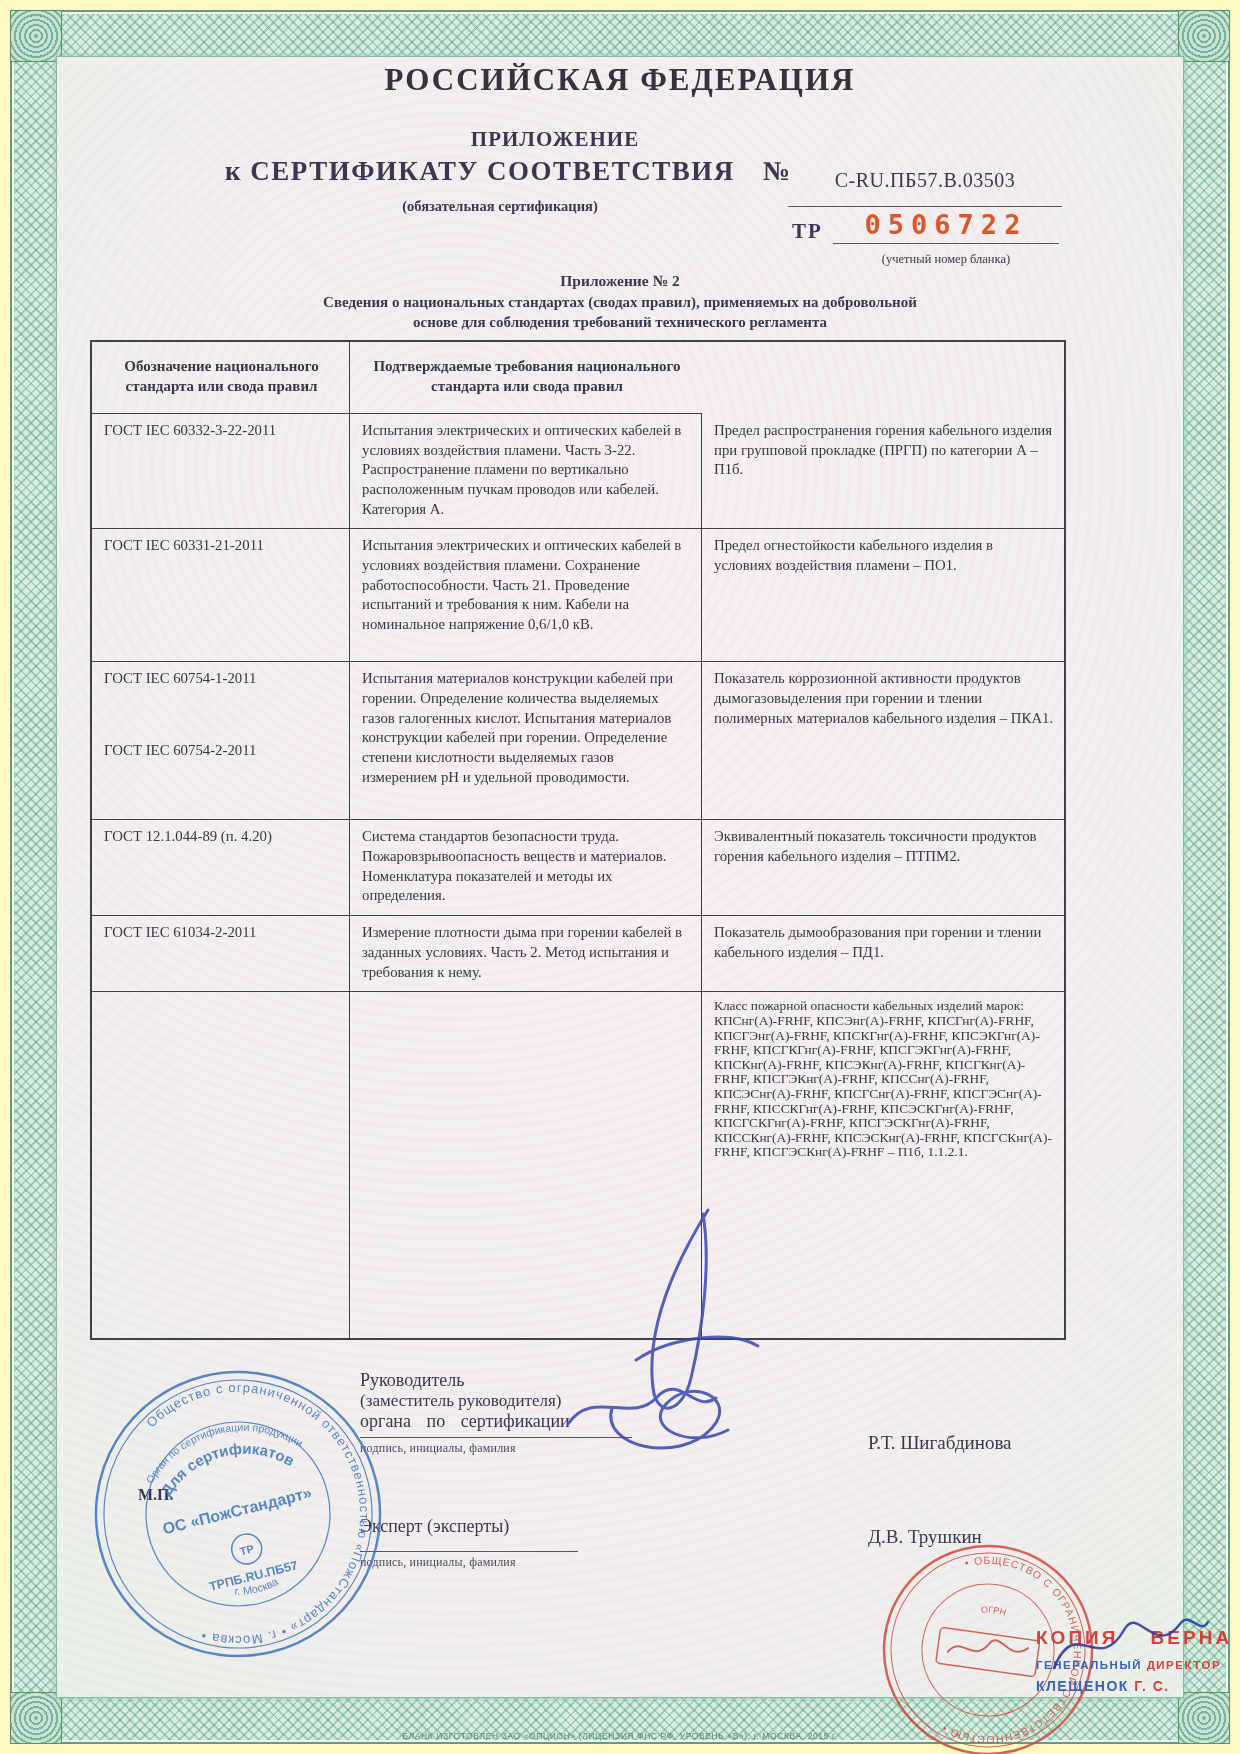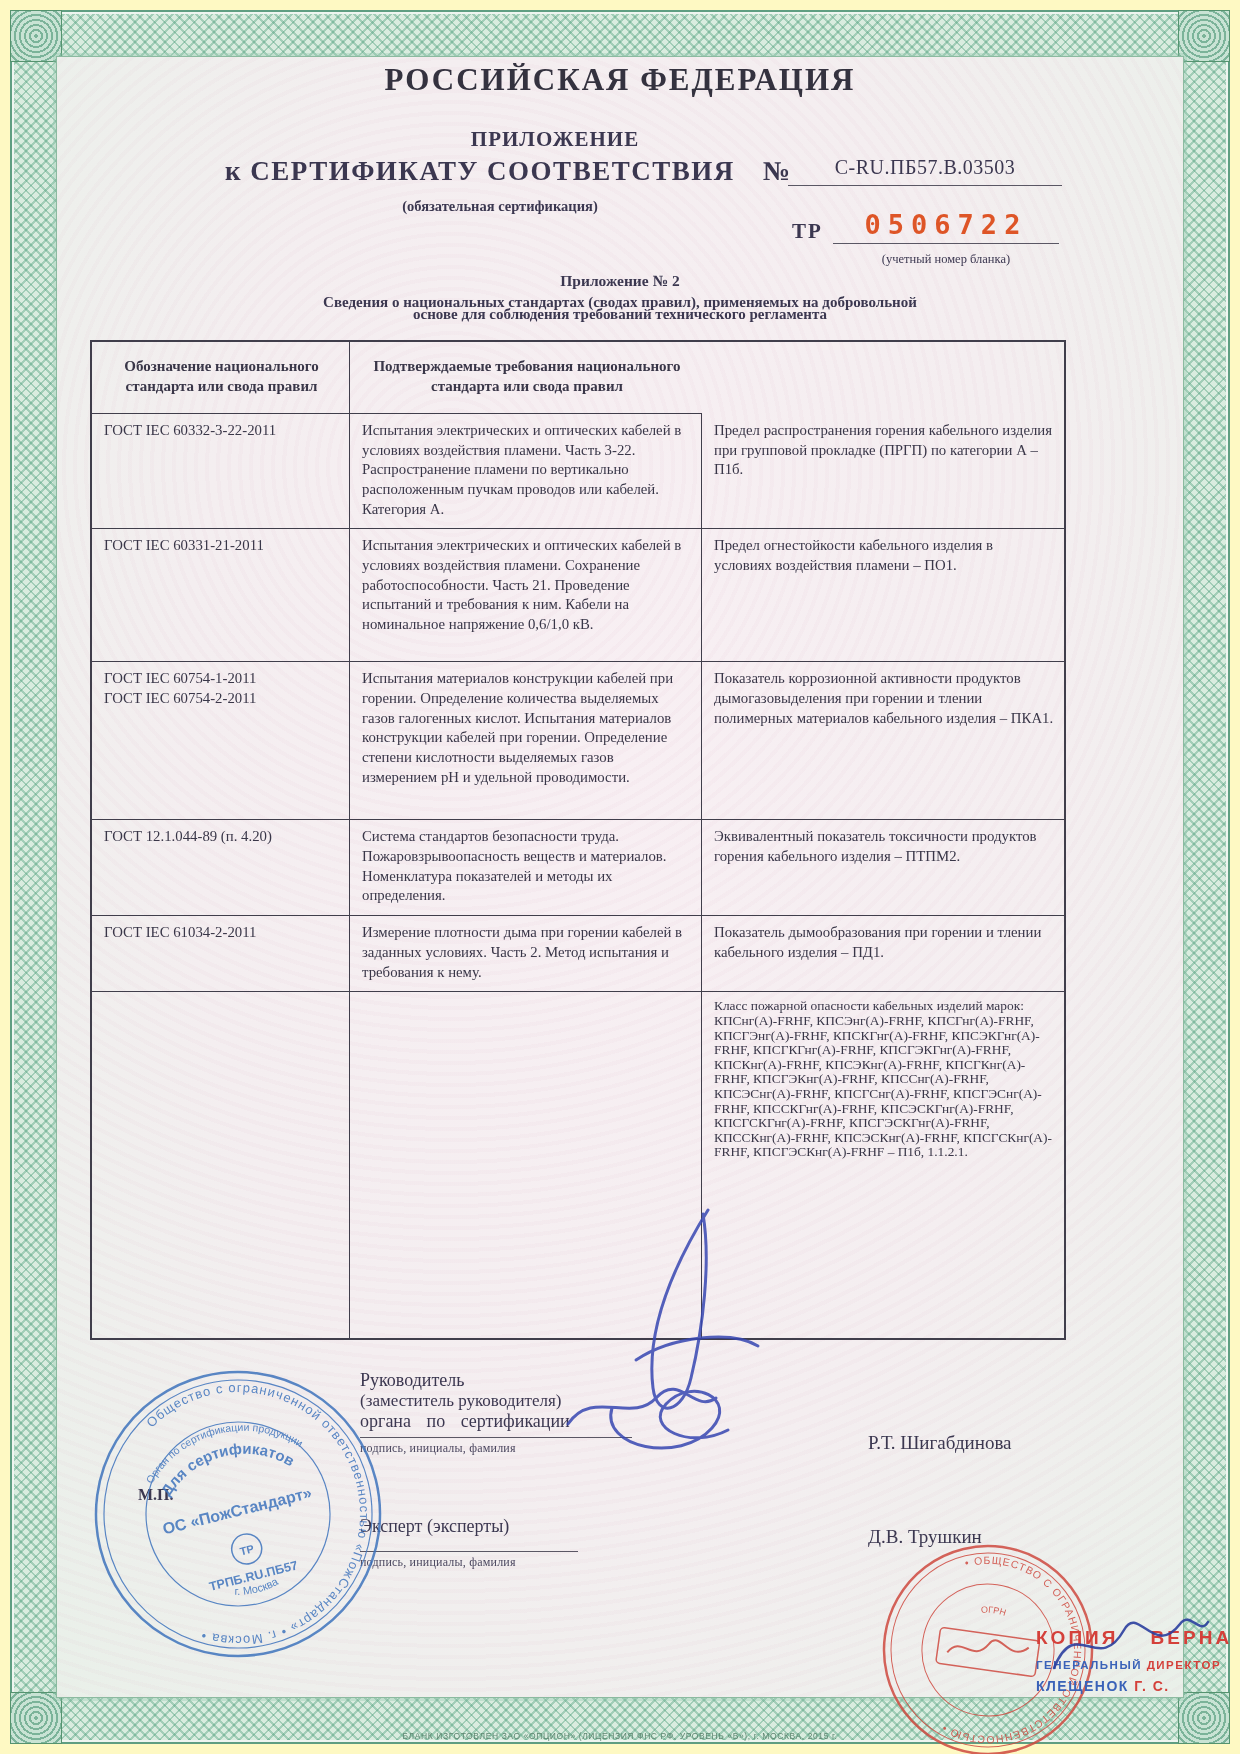--- a/index.html
+++ b/index.html
@@ -19,31 +19,31 @@
     background:
       repeating-radial-gradient(circle at 35% 25%, rgba(205,140,170,.045) 0 4px, rgba(255,255,255,0) 4px 11px),
       radial-gradient(ellipse at 50% 42%, #f8eff3 0%, #f4eef0 55%, #e9f0e9 100%);
     border:1px solid #8cbaa0; box-shadow:0 0 0 3px rgba(150,200,175,.35);}
   .abs{position:absolute;z-index:3;}
   .cw{left:0;width:1240px;text-align:center;}
   .title{top:62px;font-size:31px;font-weight:bold;letter-spacing:2px;color:#34323f;}
   .subtitle{top:127px;left:420px;width:270px;text-align:center;font-size:21px;font-weight:bold;letter-spacing:1px;}
   .cert-line{top:156px;left:225px;font-size:27px;font-weight:bold;letter-spacing:1.5px;white-space:nowrap;}
   .no-sign{margin-left:28px;}
-  .cert-number{top:156px;left:788px;width:274px;text-align:center;font-size:20px;letter-spacing:.5px;
-    border-bottom:1.5px solid #5a5764;padding-bottom:6px;}
+  .cert-number{top:169px;left:788px;width:274px;text-align:center;font-size:20px;letter-spacing:.5px;
+    border-bottom:1.5px solid #5a5764;padding-bottom:14px;}
   .mandatory{top:198px;left:290px;width:420px;text-align:center;font-size:14.5px;font-weight:bold;}
   .tr-label{top:219px;left:792px;font-size:21px;font-weight:bold;letter-spacing:2px;}
   .tr-number{top:209px;left:833px;width:226px;text-align:center;
     font-family:"DejaVu Sans Mono",monospace;font-size:27px;font-weight:bold;letter-spacing:7px;
     color:#de5527;border-bottom:1.5px solid #5a5764;padding-bottom:3px;}
   .tr-caption{top:252px;left:833px;width:226px;text-align:center;font-size:12.5px;}
   .annex-title{top:272px;font-size:15.5px;font-weight:bold;}
   .a1{top:294px;font-size:15px;font-weight:bold;}
-  .a2{top:306px;font-size:15px;font-weight:bold;}
+  .a2{top:314px;font-size:15px;font-weight:bold;}
   
   .cert-table{position:absolute;z-index:3;left:90px;top:340px;width:972px;border:2px solid #403e4b;}
   .t-row{display:grid;grid-template-columns:258px 352px 362px;}
   .t-cell{border-right:1.5px solid #403e4b;border-bottom:1.5px solid #403e4b;
     padding:7px 10px 9px 12px;font-size:14.8px;line-height:1.33;color:#393648;}
   .t-row .t-cell:last-child{border-right:none;}
   .t-row.last .t-cell{border-bottom:none;}
   .t-head{min-height:72px;border-radius:18px;}
   .t-head .t-cell{display:flex;align-items:center;justify-content:center;text-align:center;
     font-weight:bold;font-size:15px;line-height:1.3;}
@@ -110,21 +110,21 @@
       <div class="t-cell">Предел распространения горения кабельного изделия при групповой прокладке (ПРГП) по категории А – П1б.</div>
     </div>
     <div class="t-row" style="min-height:133px">
       <div class="t-cell">ГОСТ IEC 60331-21-2011</div>
       <div class="t-cell">Испытания электрических и оптических кабелей в условиях воздействия пламени. Сохранение работоспособности. Часть 21. Проведение испытаний и требования к ним. Кабели на номинальное напряжение 0,6/1,0 кВ.</div>
       <div class="t-cell">Предел огнестойкости кабельного изделия в условиях воздействия пламени – ПО1.</div>
     </div>
     <div class="t-row" style="min-height:158px">
       <div class="t-cell">
         <div>ГОСТ IEC 60754-1-2011</div>
-        <div style="">ГОСТ IEC 60754-2-2011</div>
+        <div style="margin-top:52px">ГОСТ IEC 60754-2-2011</div>
       </div>
       <div class="t-cell">Испытания материалов конструкции кабелей при горении. Определение количества выделяемых газов галогенных кислот. Испытания материалов конструкции кабелей при горении. Определение степени кислотности выделяемых газов измерением pH и удельной проводимости.</div>
       <div class="t-cell">Показатель коррозионной активности продуктов дымогазовыделения при горении и тлении полимерных материалов кабельного изделия – ПКА1.</div>
     </div>
     <div class="t-row" style="min-height:96px">
       <div class="t-cell">ГОСТ 12.1.044-89 (п. 4.20)</div>
       <div class="t-cell">Система стандартов безопасности труда. Пожаровзрывоопасность веществ и материалов. Номенклатура показателей и методы их определения.</div>
       <div class="t-cell">Эквивалентный показатель токсичности продуктов горения кабельного изделия – ПТПМ2.</div>
     </div>
     <div class="t-row" style="min-height:74px">

